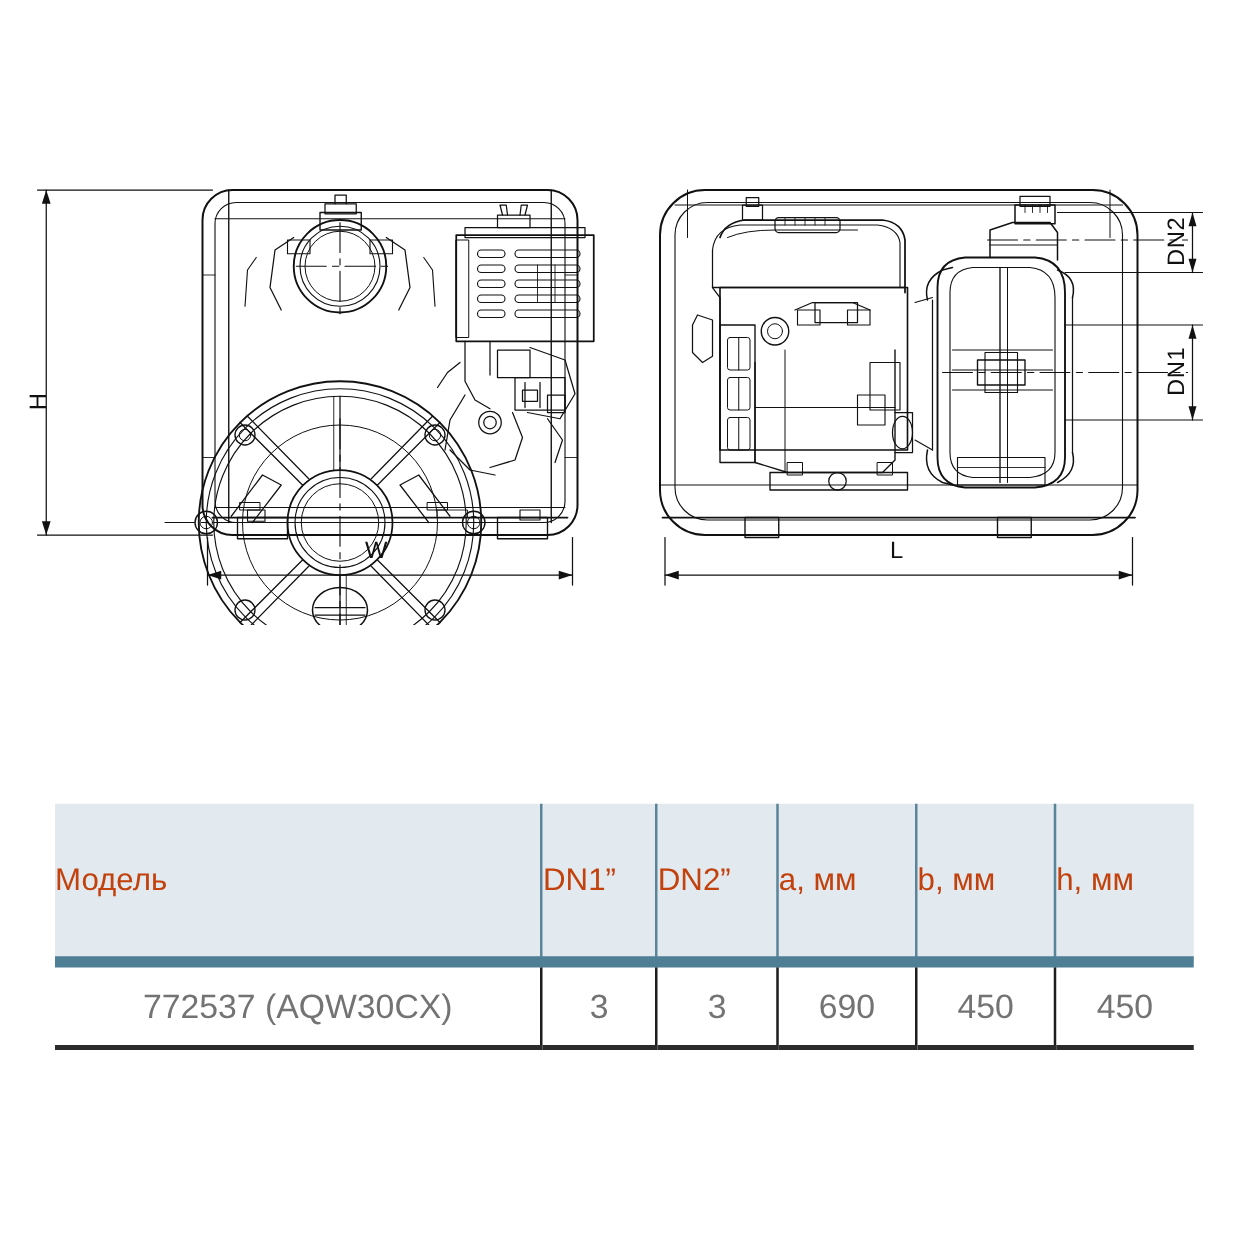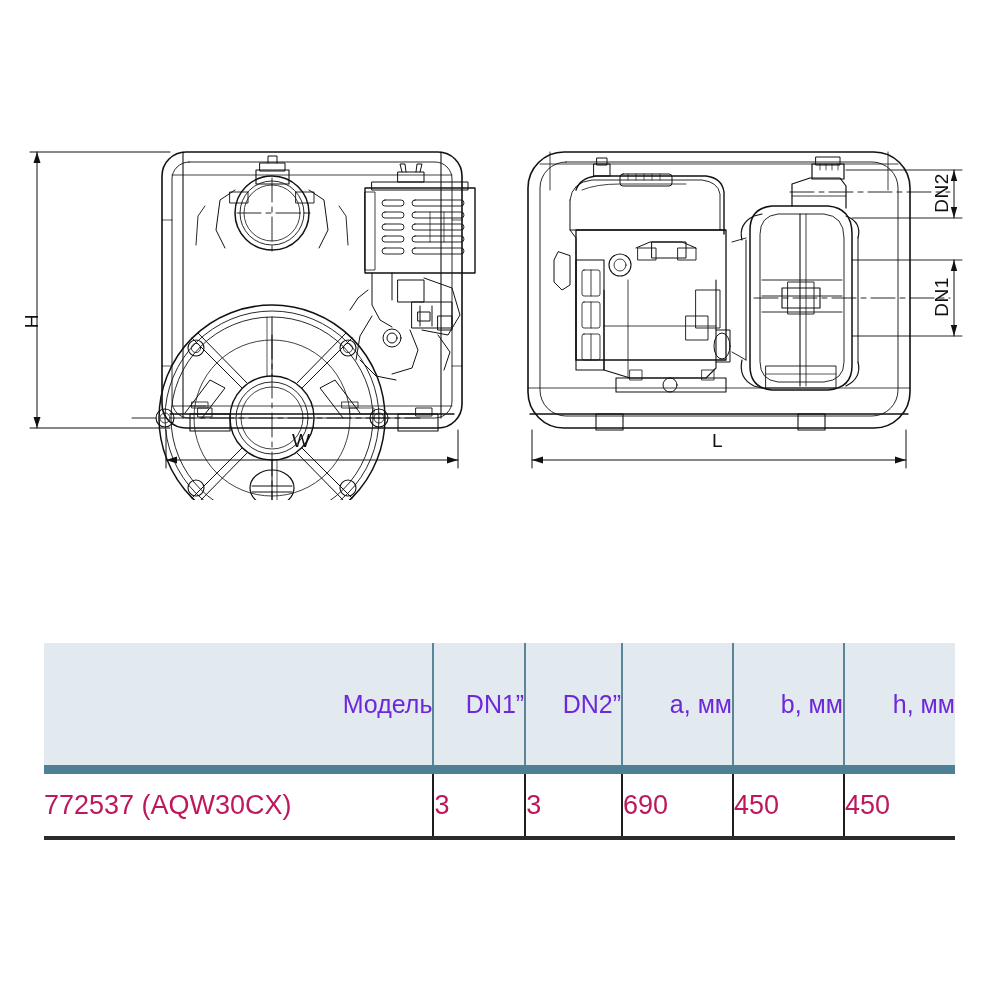--- a/index.html
+++ b/index.html
@@ -39,40 +39,40 @@
   table.spec{
     border-collapse:collapse;
     width:911px;
     table-layout:fixed;
   }
   table.spec thead th{
     background:#e2e9ef;
     height:122px;
     font-weight:normal;
     font-size:25px;
-    color:#6d28d9;
-    text-align:right;
+    color:#c2410c;
+    text-align:left;
     vertical-align:middle;
     border:none;
     border-right:2px solid #5a8599;
     padding:0;
   }
   table.spec thead th:last-child{border-right:none;}
   table.spec thead th.model-col{font-size:25px;}
   table.spec thead tr{border-bottom:9px solid #4e7f95;}
   table.spec tbody td{
     height:62px;
     font-size:27px;
-    text-align:left;
+    text-align:center;
     vertical-align:middle;
     border-right:2px solid #1d1d1d;
     border-bottom:4px solid #2b2b2b;
     background:#ffffff;
     padding:0;
-    color:#be185d;
+    color:#737373;
   }
   table.spec tbody td:last-child{border-right:none;}
   .c-model{width:386px;}
   .c-dn1{width:91px;}
   .c-dn2{width:96px;}
   .c-a{width:110px;}
   .c-b{width:110px;}
   .c-h{width:110px;}
 </style>
 </head>

